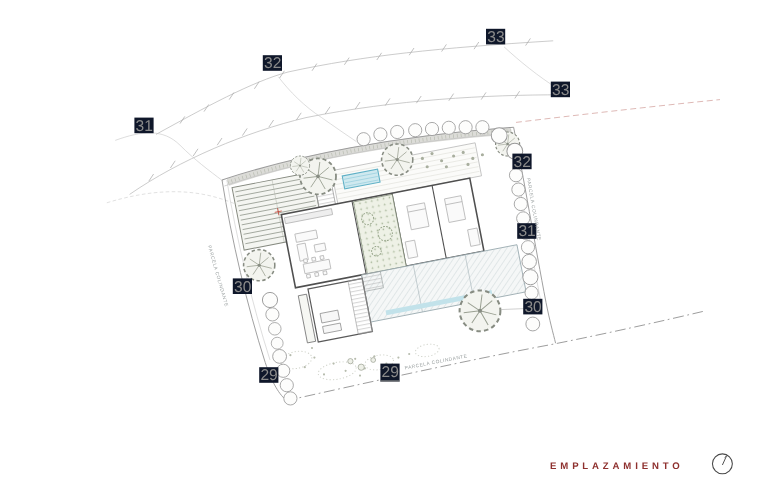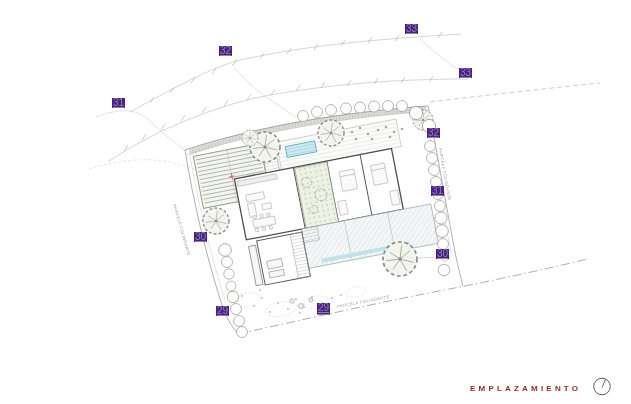--- a/index.html
+++ b/index.html
@@ -1,27 +1,27 @@
 <!DOCTYPE html>
 <html><head>
 <meta charset="utf-8">
 <style>
   html,body{margin:0;padding:0;background:#fff;}
   .canvas{position:relative;width:631px;height:404px;background:#ffffff;overflow:hidden;
           font-family:"Liberation Sans",sans-serif;}
   .drawing{position:absolute;left:0;top:0;}
-  .elev{position:absolute;font-size:10px;line-height:1;color:#8a8a8a;background:#4c1d95;
-        padding:0 1px;white-space:nowrap;text-decoration:underline;}
+  .elev{position:absolute;font-size:13px;line-height:1;color:#8a8a8a;background:#0f172a;
+        padding:0 1px;white-space:nowrap;}
   .elev.u{border-bottom:0.75px solid #8a8a8a;padding-bottom:1px;}
   .pc{position:absolute;font-size:4px;letter-spacing:.45px;color:#9aa0a0;white-space:nowrap;
       transform-origin:0 0;line-height:1;}
   .pc.right{left:442px;top:148px;transform:rotate(80deg);}
   .pc.left{left:176px;top:204px;transform:rotate(74deg);}
   .pc.bottom{left:337px;top:305px;transform:rotate(-11deg);}
-  .title-block{position:absolute;left:470px;top:384px;width:120px;text-align:left;
+  .title-block{position:absolute;left:454px;top:384px;width:120px;text-align:center;
                font-size:8px;font-weight:bold;letter-spacing:3.2px;color:#8e302e;line-height:1.2;}
   .sheet-icon{position:absolute;left:592px;top:376px;}
 </style>
 </head>
 <body>
 
 <div class="canvas">
 
   <svg class="drawing" width="631" height="404" viewBox="0 0 631 404" xmlns="http://www.w3.org/2000/svg">
     <defs>

